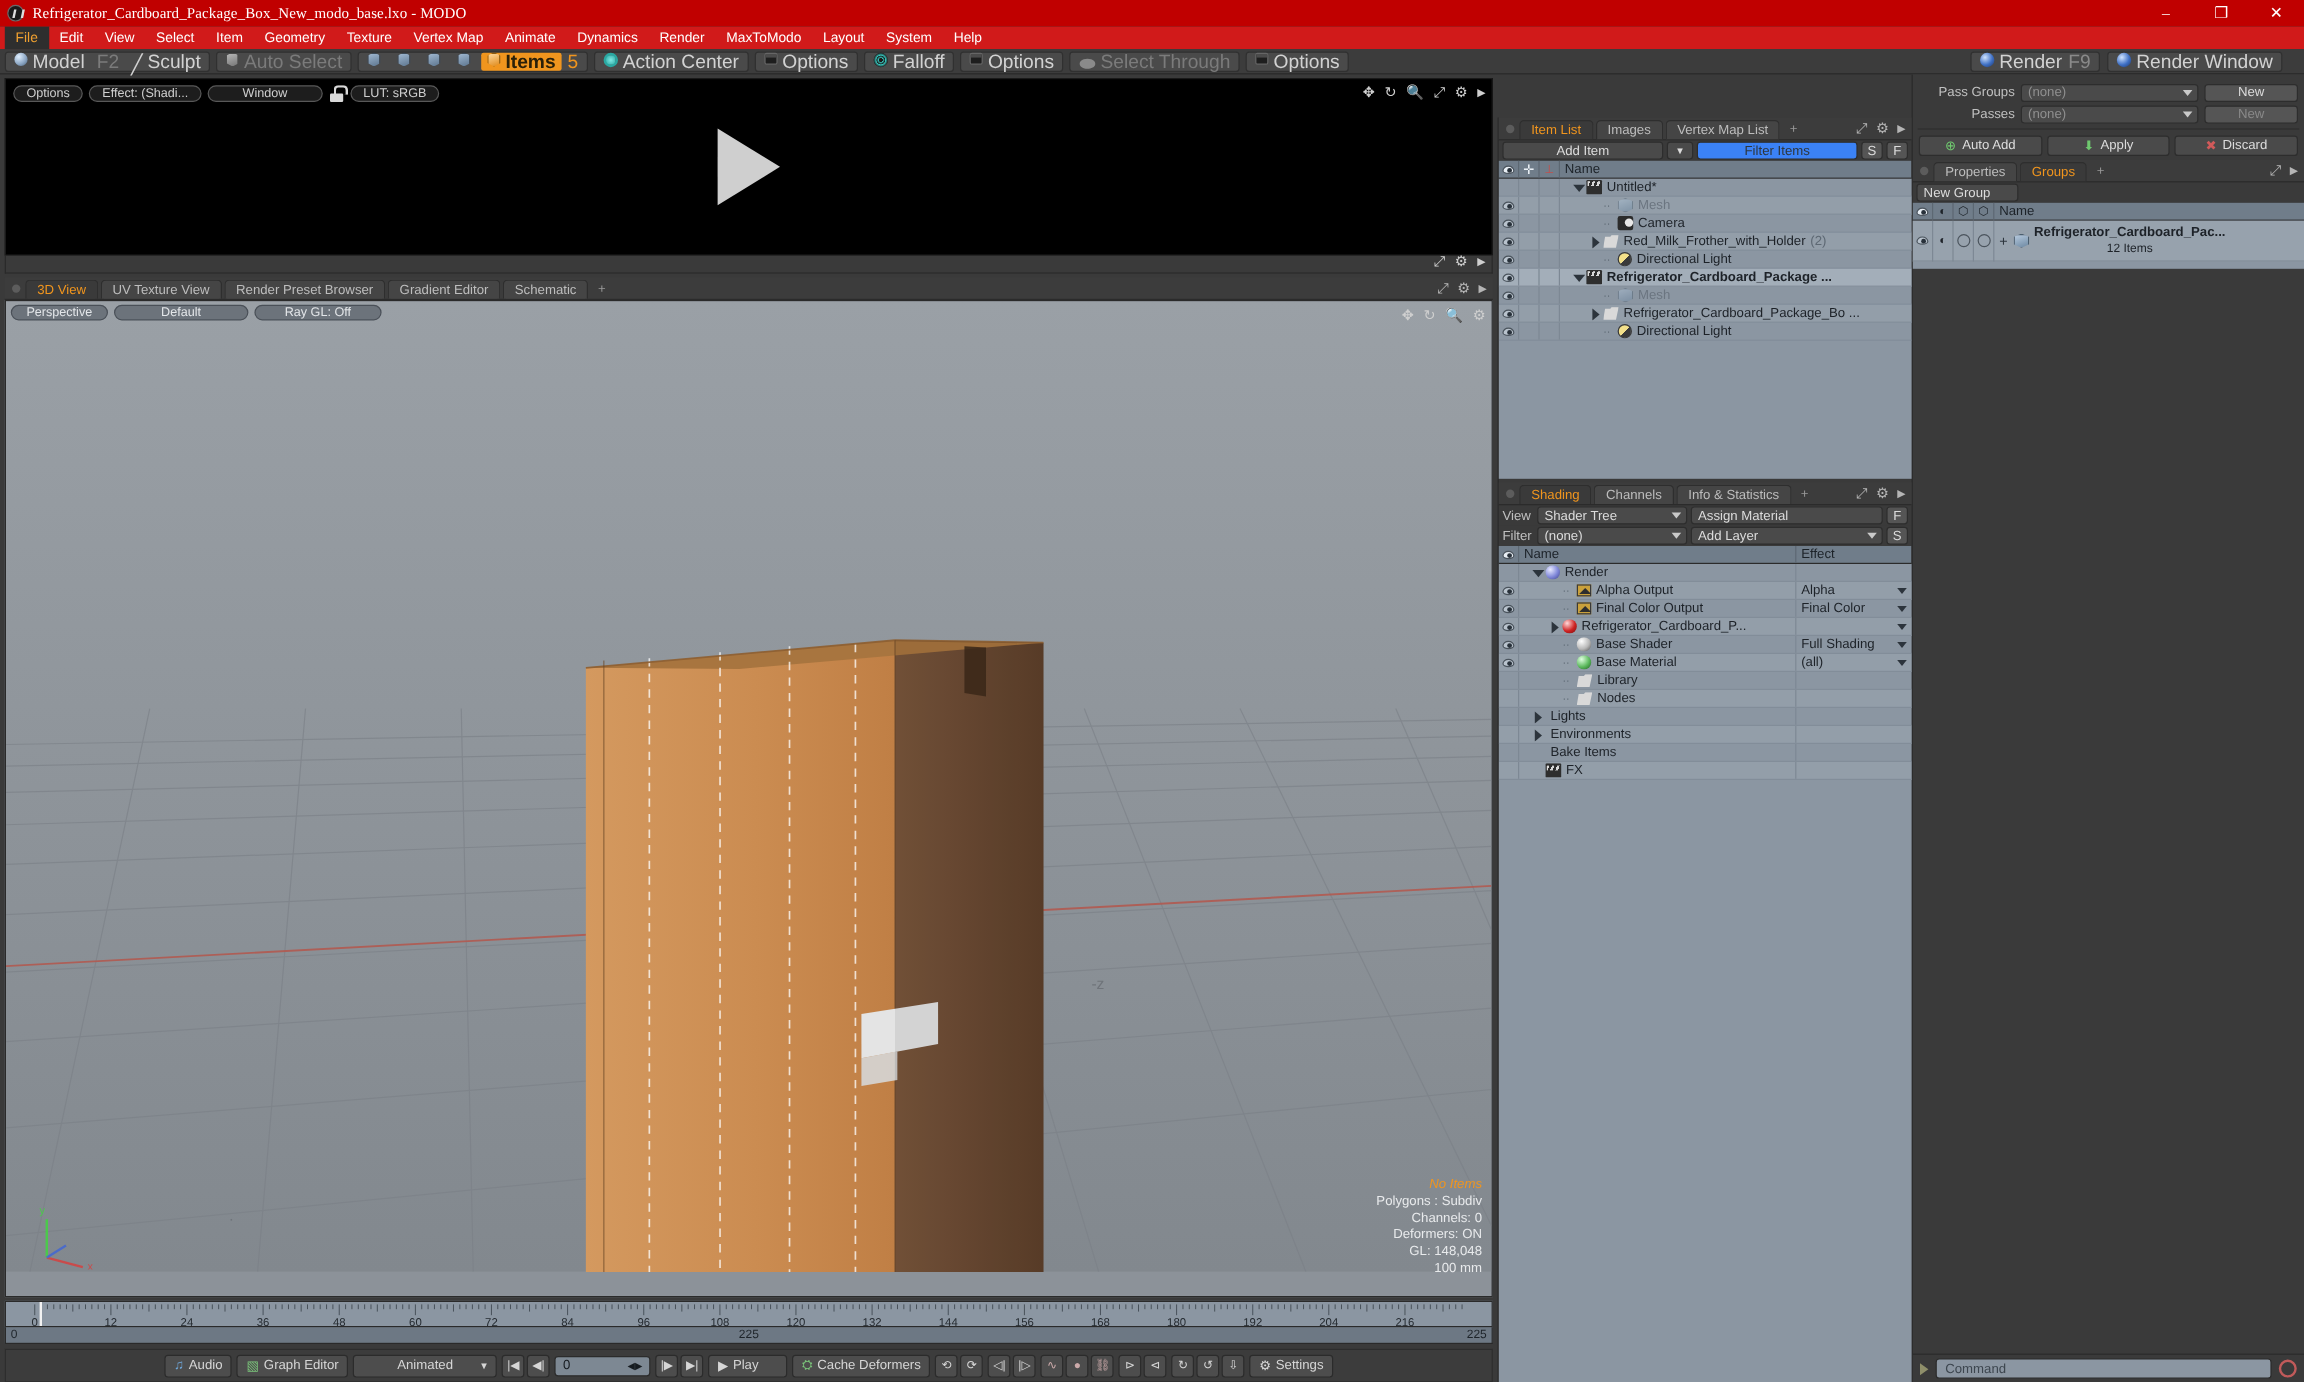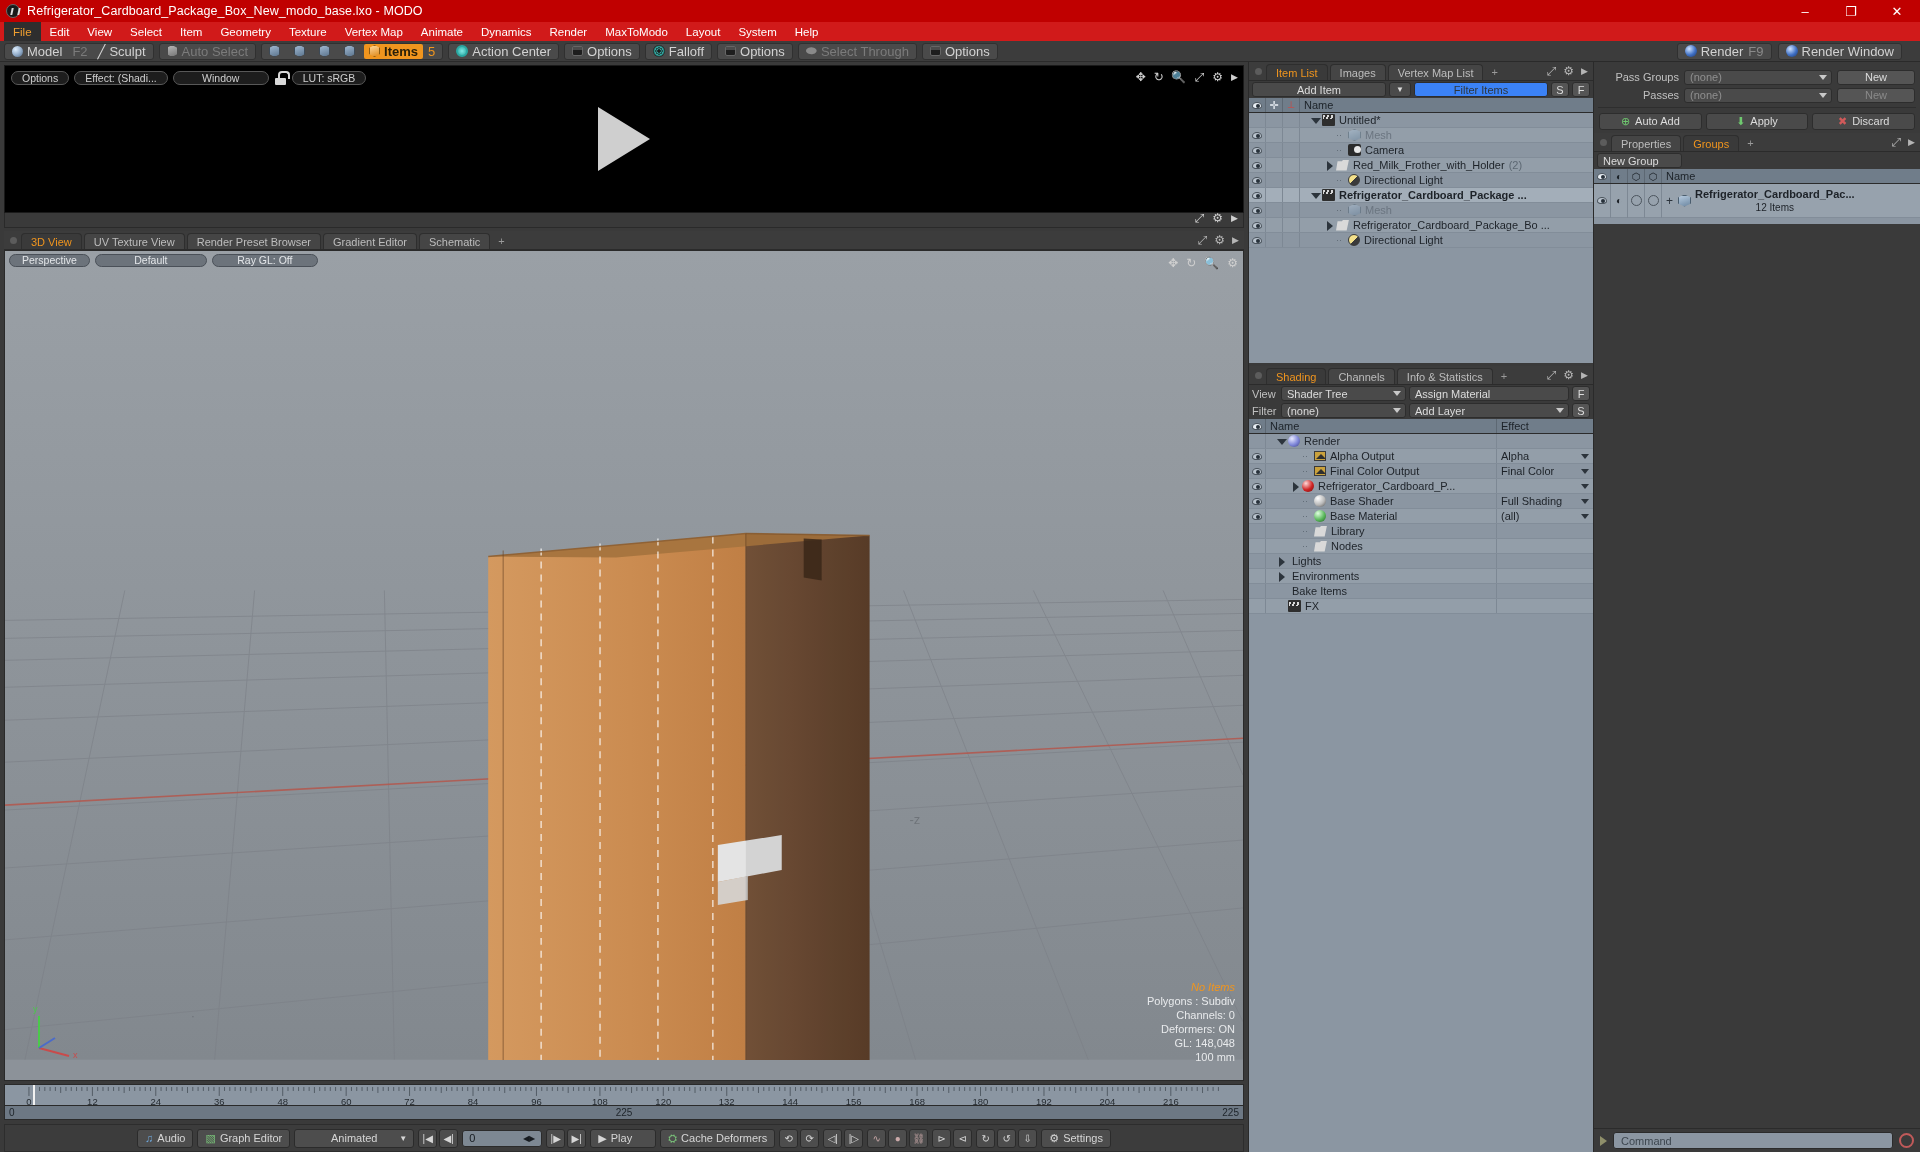--- a/index.html
+++ b/index.html
@@ -2,21 +2,21 @@
 <html><head>
 <meta charset="utf-8">
 <style>
   * { box-sizing: border-box; margin:0; padding:0; }
   html,body { width:1920px; height:1152px; overflow:hidden; background:#3a3a3a;
               font-family:"Liberation Sans", sans-serif; color:#c8c8c8; }
   body { font-size:12px; }
 
   
   #titlebar { height:22px; background:#c00000; display:flex; align-items:center;
-              position:relative; }
+              position:relative;font-family:Liberation Serif, serif; }
   #titlebar .app-ico { width:14px; height:14px; border-radius:50%;
               background:#1a1a1a; margin:0 7px 0 6px; position:relative;
               border:1px solid #6a6a6a; }
   #titlebar .app-ico:after{content:"";position:absolute;left:4px;top:3px;width:5px;height:7px;
               border-left:2px solid #ddd;border-right:2px solid #ddd;transform:skewX(-12deg);}
   #titlebar .title { color:#fff; font-size:12.5px; letter-spacing:.1px; }
   #winbtns { position:absolute; right:0; top:0; height:22px; display:flex; }
   #winbtns div { width:46px; height:22px; display:flex; align-items:center;
               justify-content:center; color:#fff; font-size:13px; }
 
@@ -26,22 +26,22 @@
   #menubar .mi { padding:0 9px; display:flex; align-items:center; color:#fff;
              font-size:11.5px; }
   #menubar .mi.active { background:#2e2e2e; color:#f0a030; }
 
   
   #toolbar { height:21px; background:#3c3c3c; display:flex; align-items:center;
              padding:0 4px; gap:0; border-bottom:1px solid #2a2a2a; }
   .tgrp { display:flex; align-items:center; height:17px; background:#4a4a4a;
           border:1px solid #303030; border-radius:3px; margin-right:5px;
           padding:0 2px; }
-  .tb { display:flex; align-items:center; height:15px; padding:0 5px;
-        font-size:13px; color:#d2d2d2; white-space:nowrap; border-radius:2px; }
+  .tb { display:flex; align-items:flex-start; height:15px; padding:0 5px;
+        font-size:16px; color:#d2d2d2; white-space:nowrap; border-radius:2px; }
   .tb.dim { color:#7b7b7b; }
   .tb.on { background:#f0951e; color:#2a2009; font-weight:bold; border-radius:2px; }
   .tb .glyph { margin-right:4px; display:inline-block; }
   .cube { width:11px;height:12px;background:linear-gradient(160deg,#9fb7d0,#5e7790);
           border:1px solid #3c4a58; display:inline-block; margin-right:4px;
           clip-path:polygon(50% 0,100% 25%,100% 75%,50% 100%,0 75%,0 25%); }
   .cube.o { background:linear-gradient(160deg,#ffd79a,#e08b1c); border-color:#8a5a10;}
   .cube.g { background:linear-gradient(160deg,#b6b6b6,#777); border-color:#4a4a4a;}
   .sph { width:11px;height:11px;border-radius:50%;display:inline-block;margin-right:4px;
          background:radial-gradient(circle at 33% 30%,#dfefff,#8fa9c6 55%,#48607a);}
@@ -53,21 +53,21 @@
         border:2px solid #2aa8a2;}
   .falloff{width:12px;height:12px;border-radius:50%;display:inline-block;margin-right:4px;
         background:radial-gradient(circle,#1b1b1b 18%,#35c6bd 22%,#1b1b1b 40%,#35c6bd 46%,#1b1b1b 70%);}
   .rcircle{width:12px;height:12px;border-radius:50%;display:inline-block;margin-right:4px;
         background:radial-gradient(circle at 35% 32%,#cfe3ff,#3e6fc4 55%,#1d3566);}
 
   
   #body { display:flex; height:calc(1152px - 22px - 19px - 21px); }
   #leftcol { width:1248px; display:flex; flex-direction:column; }
   #midcol { width:345px; display:flex; flex-direction:column; background:#3a3a3a;
-            border-left:1px solid #2a2a2a; }
+            border-left:1px solid #2a2a2a;margin-top:36px; }
   #rightcol { flex:1; display:flex; flex-direction:column; background:#3a3a3a;
             border-left:1px solid #2a2a2a; }
 
   
   .tabrow { height:19px; background:#3c3c3c; display:flex; align-items:flex-end;
             padding-left:4px; position:relative; border-bottom:1px solid #2b2b2b;}
   .tabrow .dot{width:7px;height:7px;border-radius:50%;background:#5c5c5c;
             margin:0 4px 5px 2px;}
   .tab { height:16px; padding:0 9px; display:flex; align-items:center;
          font-size:11px; color:#bdbdbd; background:#454545; border:1px solid #2e2e2e;

